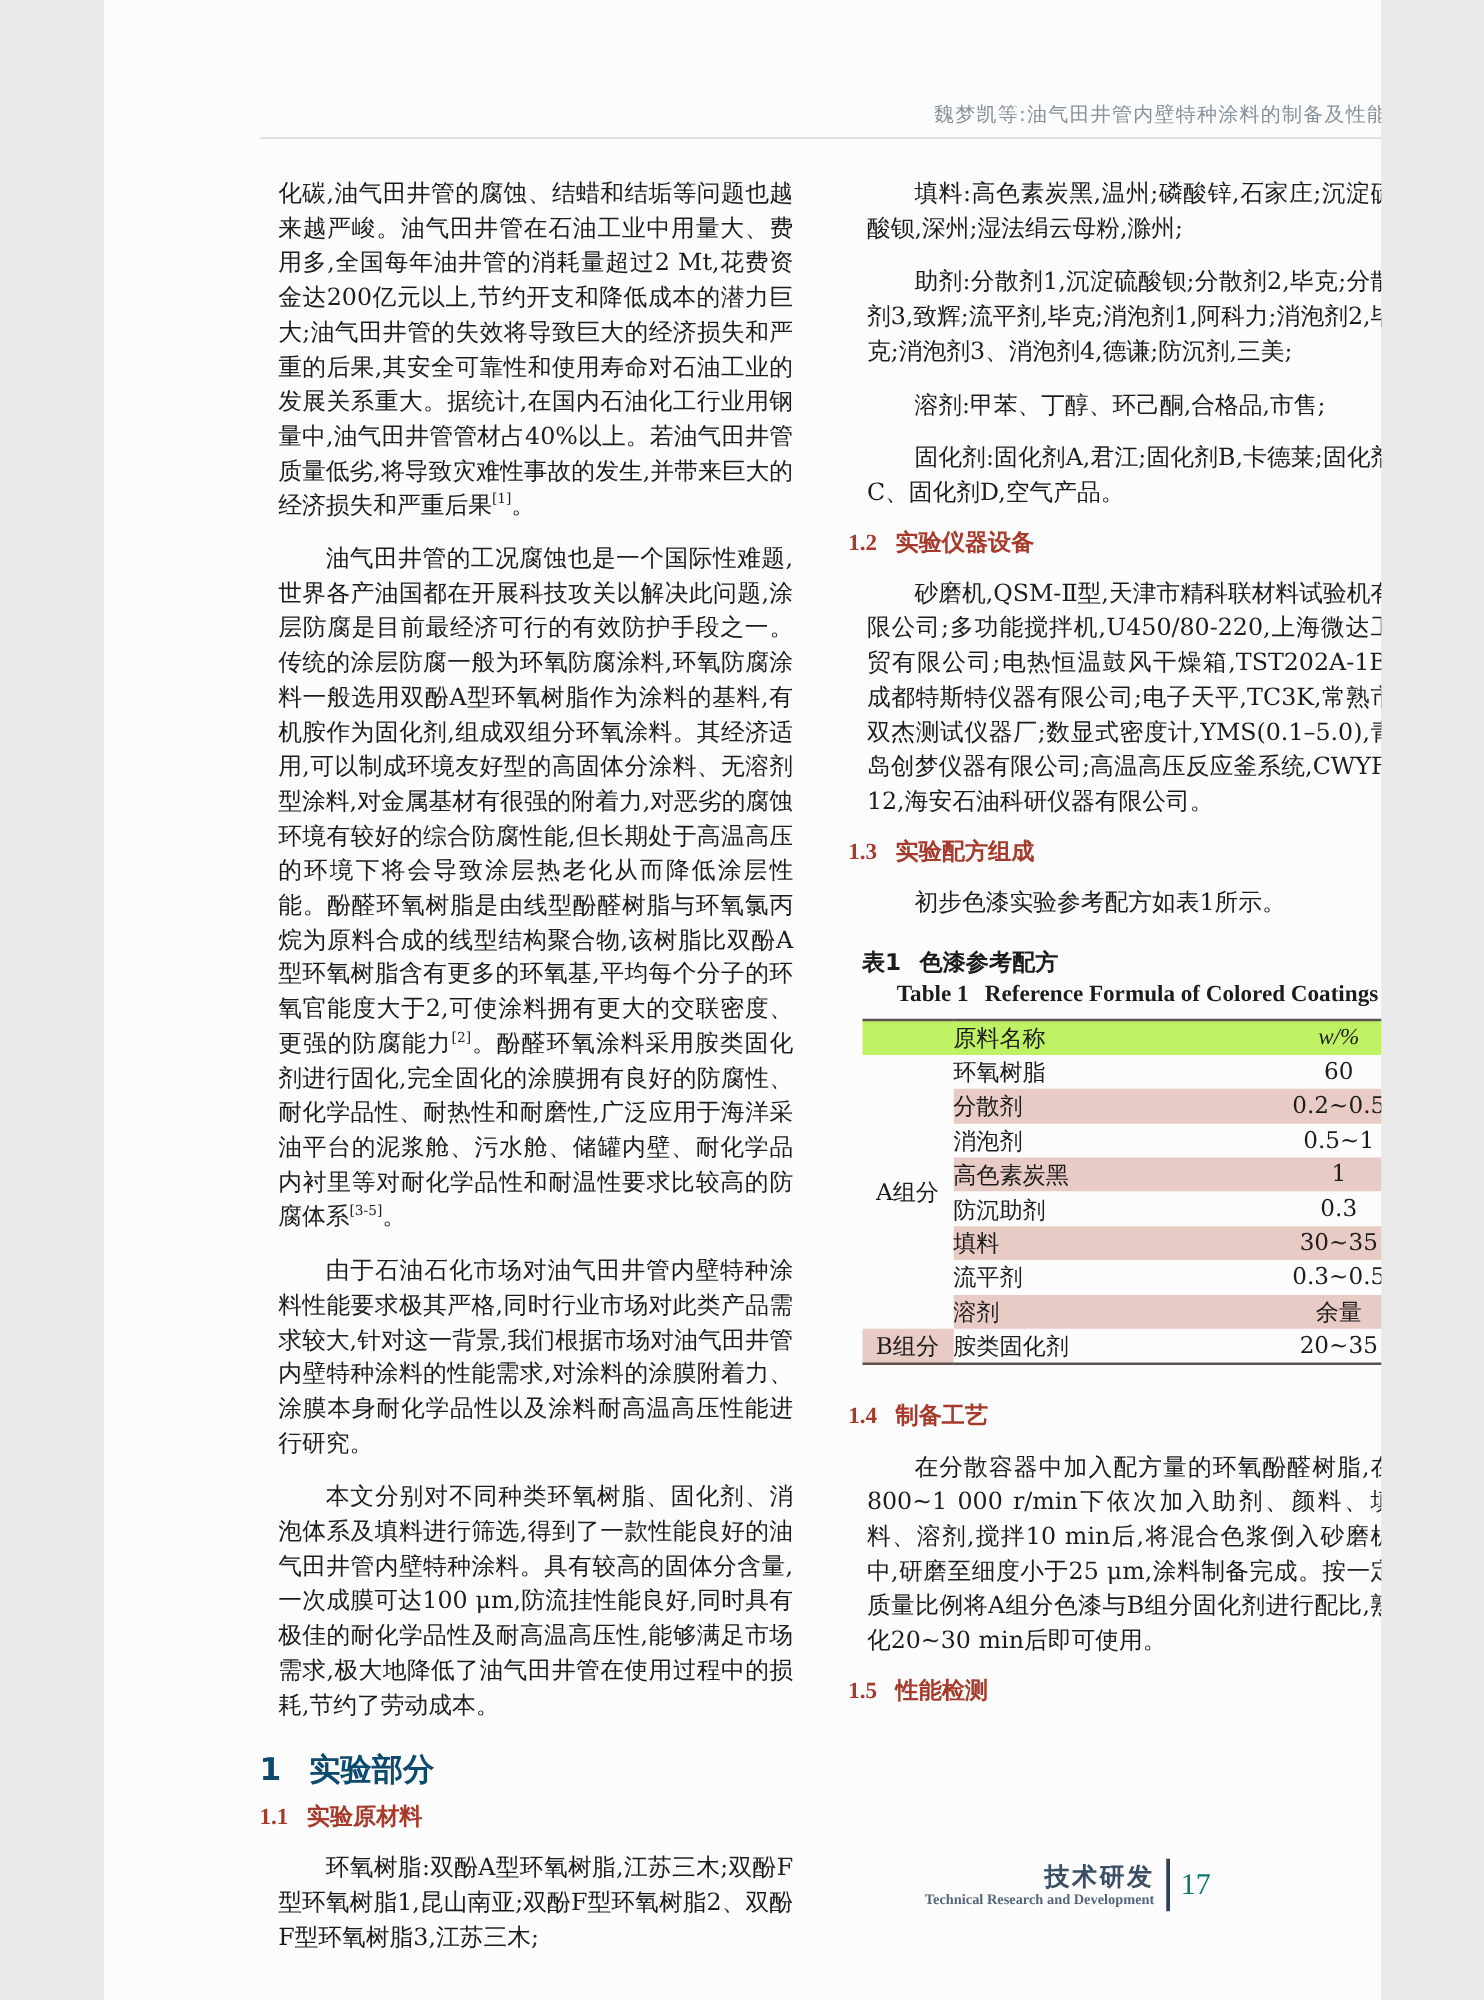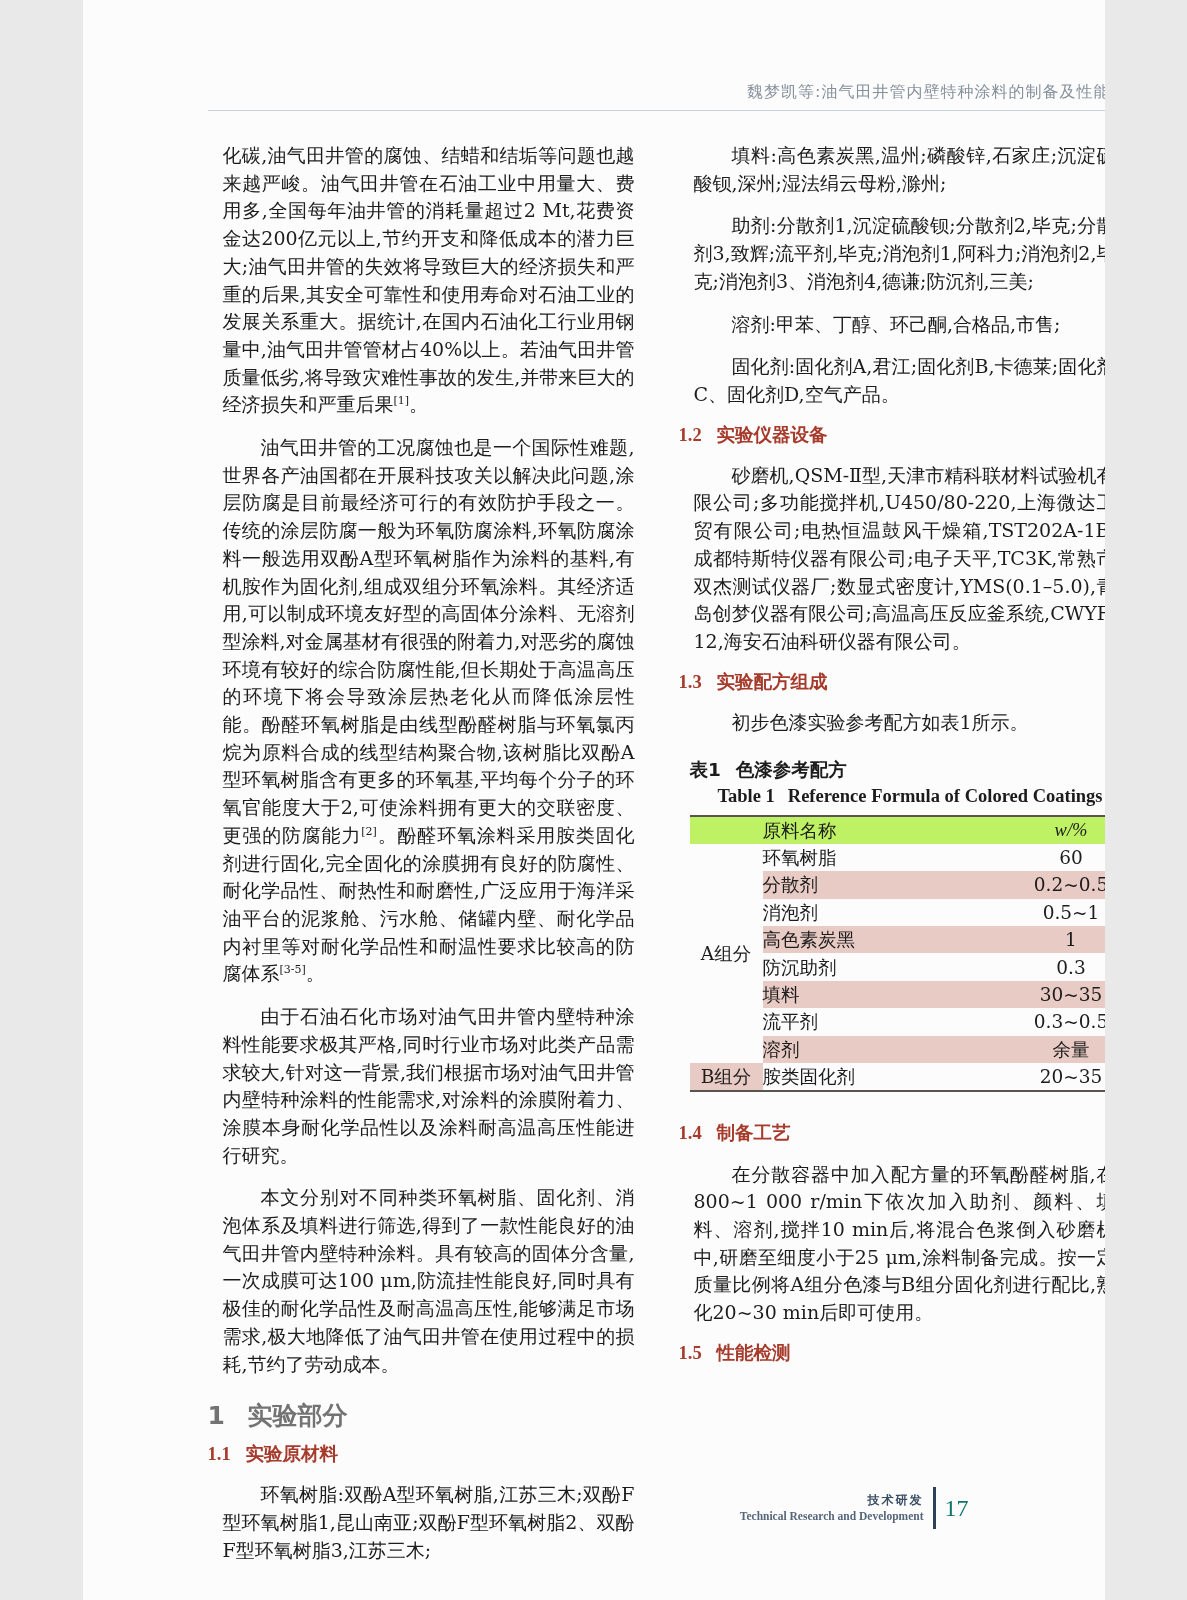--- a/index.html
+++ b/index.html
@@ -21,21 +21,21 @@
   .col{position:absolute;top:127px;}
   .col-left{left:125px;width:442px;}
   .col-right{left:596px;width:452px;}
 
   .para{font-size:19px;line-height:27.7px;text-align:justify;margin:15px;}
   .indent{text-indent:2em;}
   sup{font-size:11px;line-height:0;}
 
   .sec-h1{
     font-family:"DejaVu Sans","Liberation Sans",sans-serif;font-weight:bold;
-    color:#737373;font-size:25px;margin:24px 0 12px 0;line-height:1.15;
+    color:#0c4a6e;font-size:25px;margin:24px 0 12px 0;line-height:1.15;
   }
   .sec-h2{
     font-family:Liberation Serif, serif;font-weight:bold;
     color:#a63b2c;font-size:18.5px;margin:10px 0 6px 0;line-height:1.25;
   }
   .h-num{margin-right:0.9em;}
   .h-num-sub{margin-right:0.8em;}
 
   
   .tablewrap{margin:20px 0 30px 11px;width:441px;}
@@ -56,21 +56,21 @@
   td.n{width:249px;text-align:left;padding-left:30px;}
   td.v{width:119px;text-align:center;}
   tr.thead td{background:#bef264;}
   .pinkcell{background:#e9cbc5;}
   .ital{font-style:italic;font-family:"Liberation Serif","DejaVu Serif",serif;}
 
   
   .footer{position:absolute;top:1487px;right:136px;display:flex;align-items:center;}
   .f-labels{text-align:right;margin-right:9px;}
   .f-zh{font-family:"DejaVu Sans","Liberation Sans",sans-serif;font-weight:bold;
-    font-size:12px;color:#3b4e63;letter-spacing:2px;line-height:1.1;}
+    font-size:20px;color:#3b4e63;letter-spacing:2px;line-height:1.1;}
   .f-en{font-family:"Liberation Serif","DejaVu Serif",serif;font-weight:bold;
     font-size:11.5px;color:#55657a;margin-top:2px;}
   .f-bar{width:3px;height:42px;background:#2f4157;margin-right:9px;}
   .f-page{font-family:"Liberation Serif","DejaVu Serif",serif;font-size:24px;color:#0f766e;}
 </style>
 </head>
 <body>
 
 <div class="page">
 

